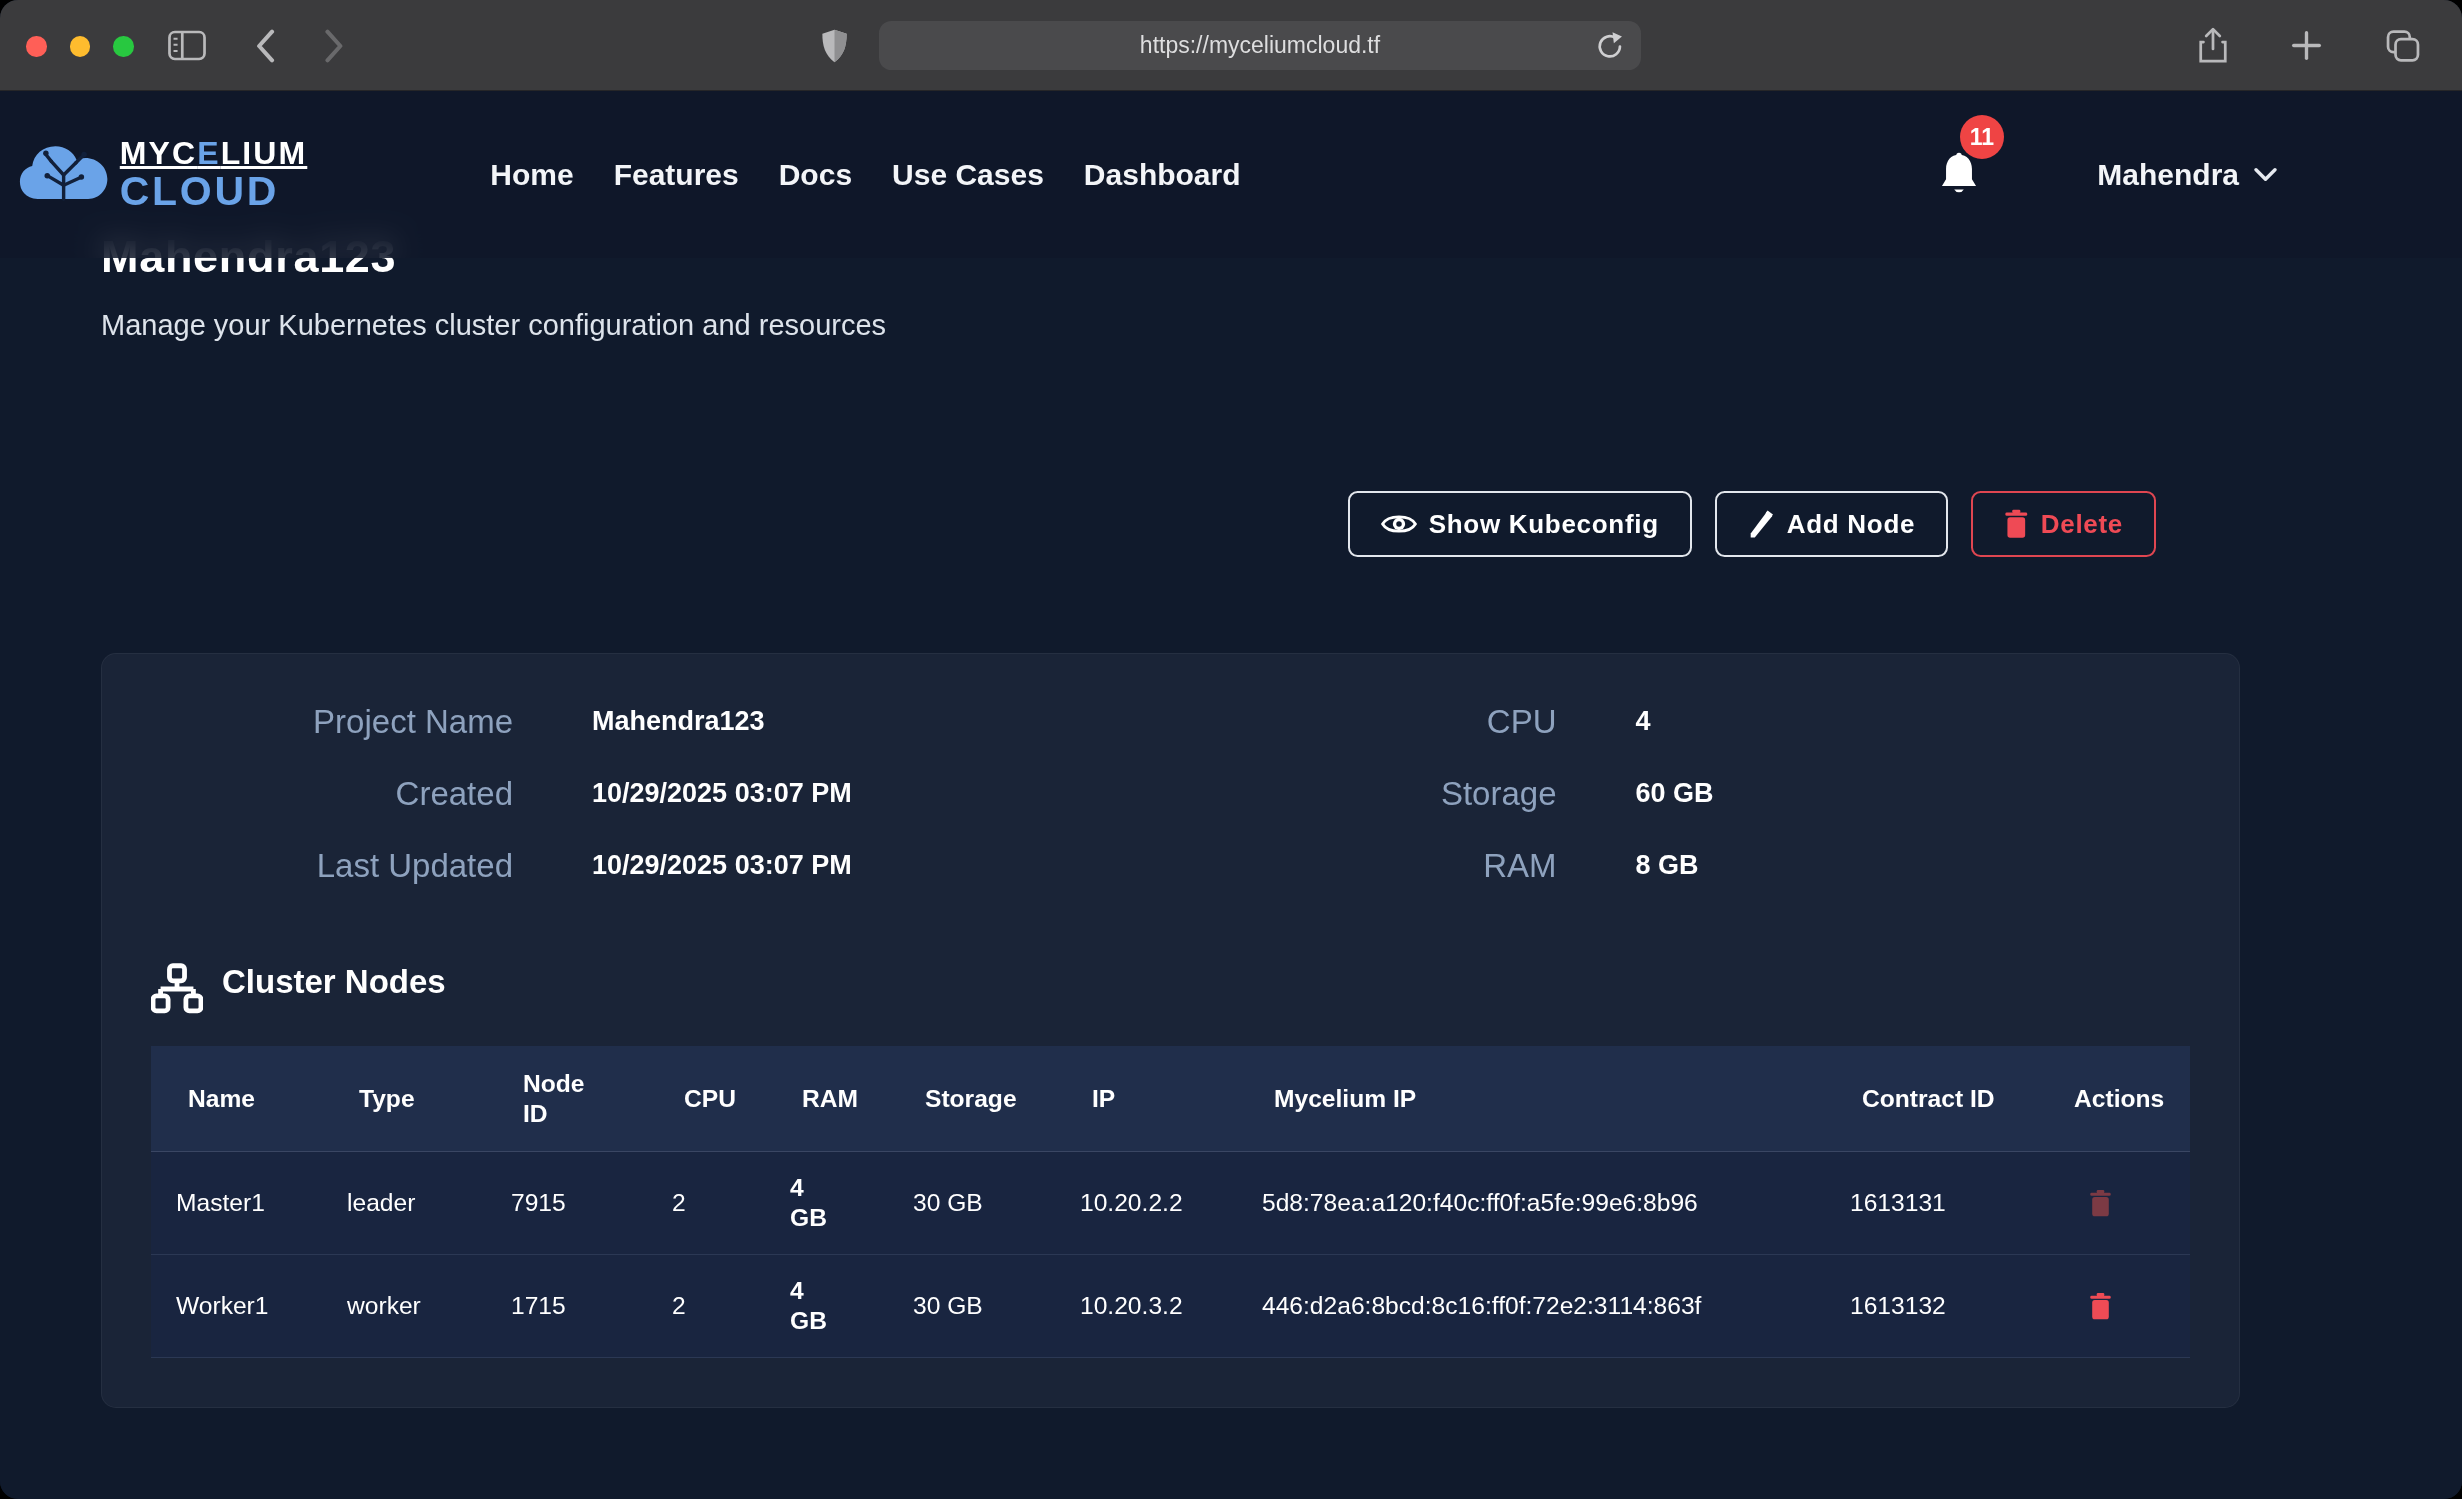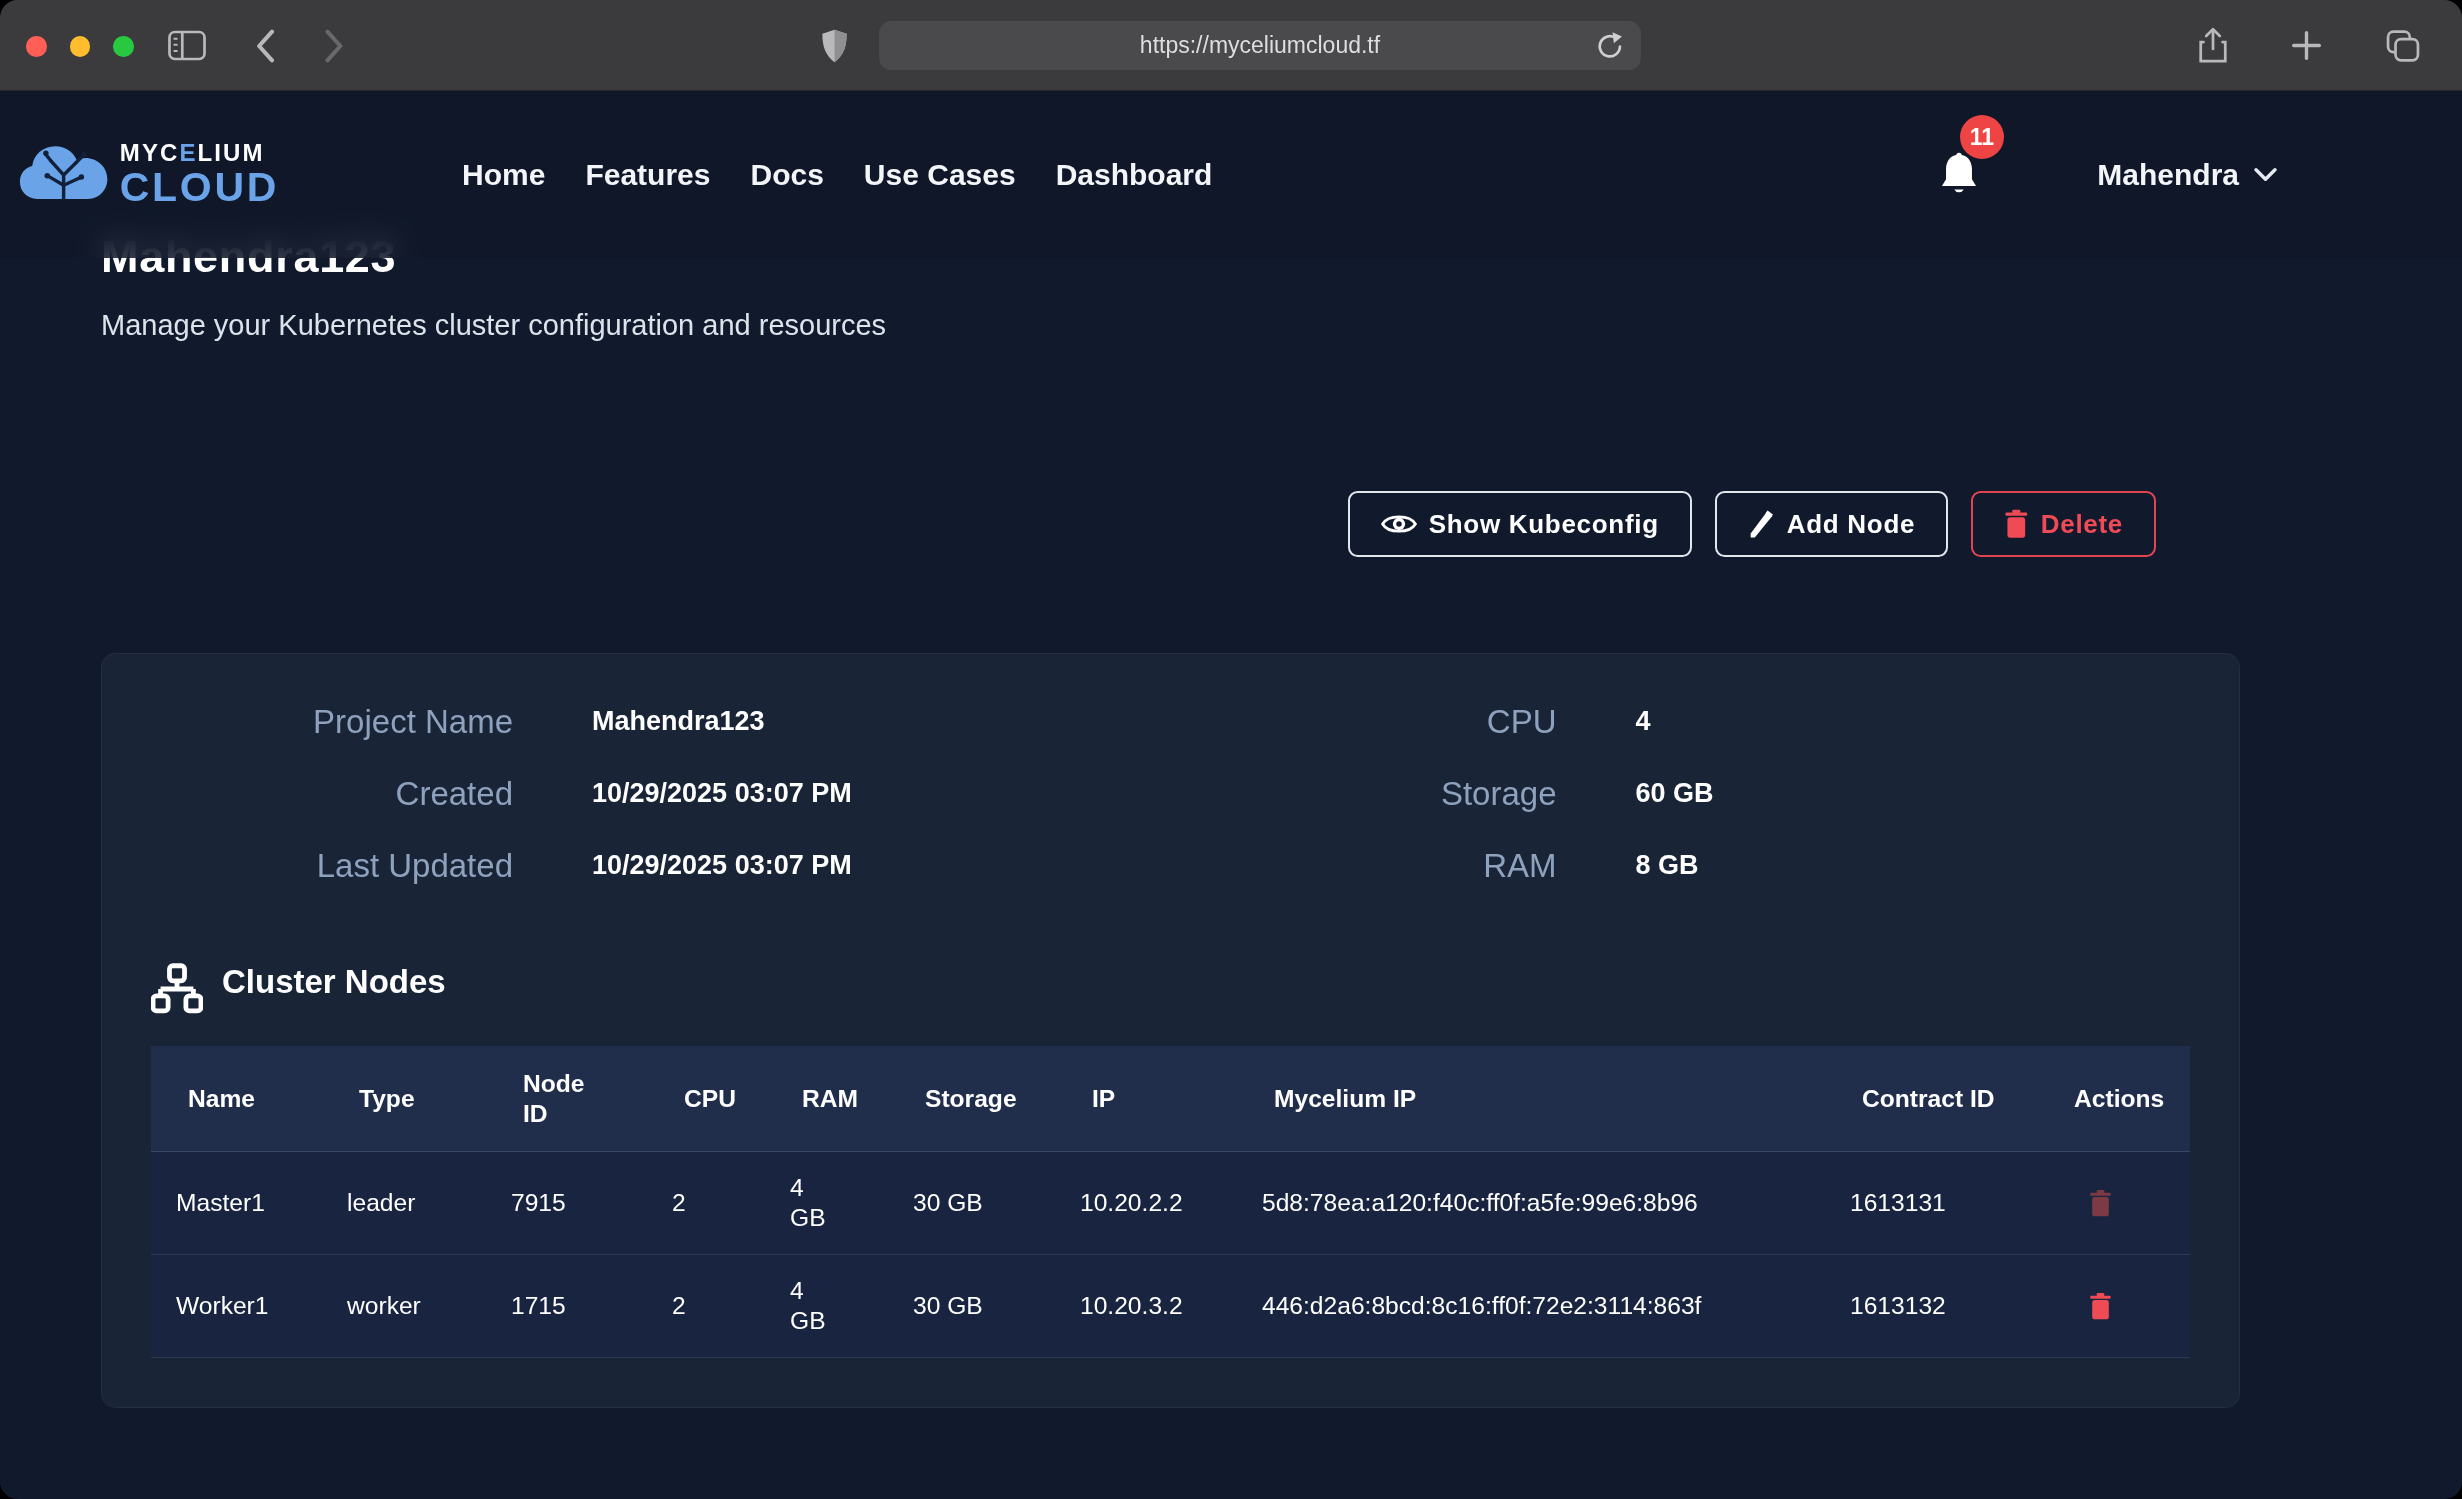--- a/index.html
+++ b/index.html
@@ -24,21 +24,21 @@
 
   
   .site { position:relative; height:1407px; background:#101a2c; overflow:hidden; }
   .content { position:absolute; inset:0; padding-top:137px; z-index:1; }
 
   .navbar { position:absolute; top:0; left:0; right:0; height:167px; z-index:10;
     background:rgba(15,23,41,0.78); -webkit-backdrop-filter:blur(13.7px); backdrop-filter:blur(13.7px);
     display:flex; align-items:center; padding:0 185px 0 17px; }
   .brand { display:flex; align-items:center; gap:6.8px; }
   .brand-text { line-height:1; }
-  .brand-top { font-size:24px; font-weight:800; letter-spacing:2.1px; color:#fff; }
+  .brand-top { font-size:32px; font-weight:800; letter-spacing:2.1px; color:#fff;text-decoration:underline; }
   .brand-top .e { color:#6aa3e8; }
   .brand-bottom { font-size:41px; font-weight:800; letter-spacing:2.7px; color:#6aa3e8; margin-top:1.4px; }
   .nav-links { display:flex; gap:40px; margin-left:183px; }
   .nav-link { font-size:30px; font-weight:600; color:#f3f5f8; cursor:pointer; }
   .nav-spacer { flex:1; }
   .bell-wrap { position:relative; margin-right:118px; }
   .badge { position:absolute; top:-37px; right:-24.6px; min-width:44px; height:44px; padding:0 6.8px; background:#ef4444; border-radius:23px; color:#fff; font-size:23px; font-weight:700; display:flex; align-items:center; justify-content:center; }
   .user { display:flex; align-items:center; gap:15px; color:#f3f5f8; font-size:30px; font-weight:600; cursor:pointer; }
 
   .page-title { margin-left:101px; font-size:45px; font-weight:700; color:#fff; line-height:57px; letter-spacing:0.7px; }
@@ -61,21 +61,21 @@
   .cluster-heading { display:flex; align-items:flex-start; gap:19px; margin-top:81px; color:#fff; }
   .cluster-heading .txt { font-size:33px; font-weight:700; }
 
   .table { margin-top:31px; }
   .trow { display:grid; grid-template-columns:171px 164px 161px 118px 123px 167px 182px 588px 212px 1fr; align-items:center; }
   .trow > div { padding-left:25px; font-size:24.6px; color:#fff; line-height:30px; }
   .thead { background:#202e4b; min-height:106px; border-bottom:1.4px solid #3a4663; align-items:center;padding-left:12px; }
   .thead > div { font-weight:700; padding-top:20.5px; padding-bottom:20.5px; }
   .tbody-row { background:#192540; min-height:103px; border-bottom:1.4px solid #2b3854; }
   .tbody-row > div { padding-top:18px; padding-bottom:18px; }
-  .cell-ram div { max-width:48px; }
+  .cell-ram div { max-width:48px;font-weight:bold; }
   .cell-myc { padding-right:45px; word-break:break-all; }
   .row-trash { background:none; border:none; cursor:pointer; margin-left:27px; display:flex; }
   .trash-muted { color:#7c3a44; }
   .trash-bright { color:#ee4b55; }
   svg { display:block; }
 </style>
 </head>
 <body>
 
 <div class="window">

